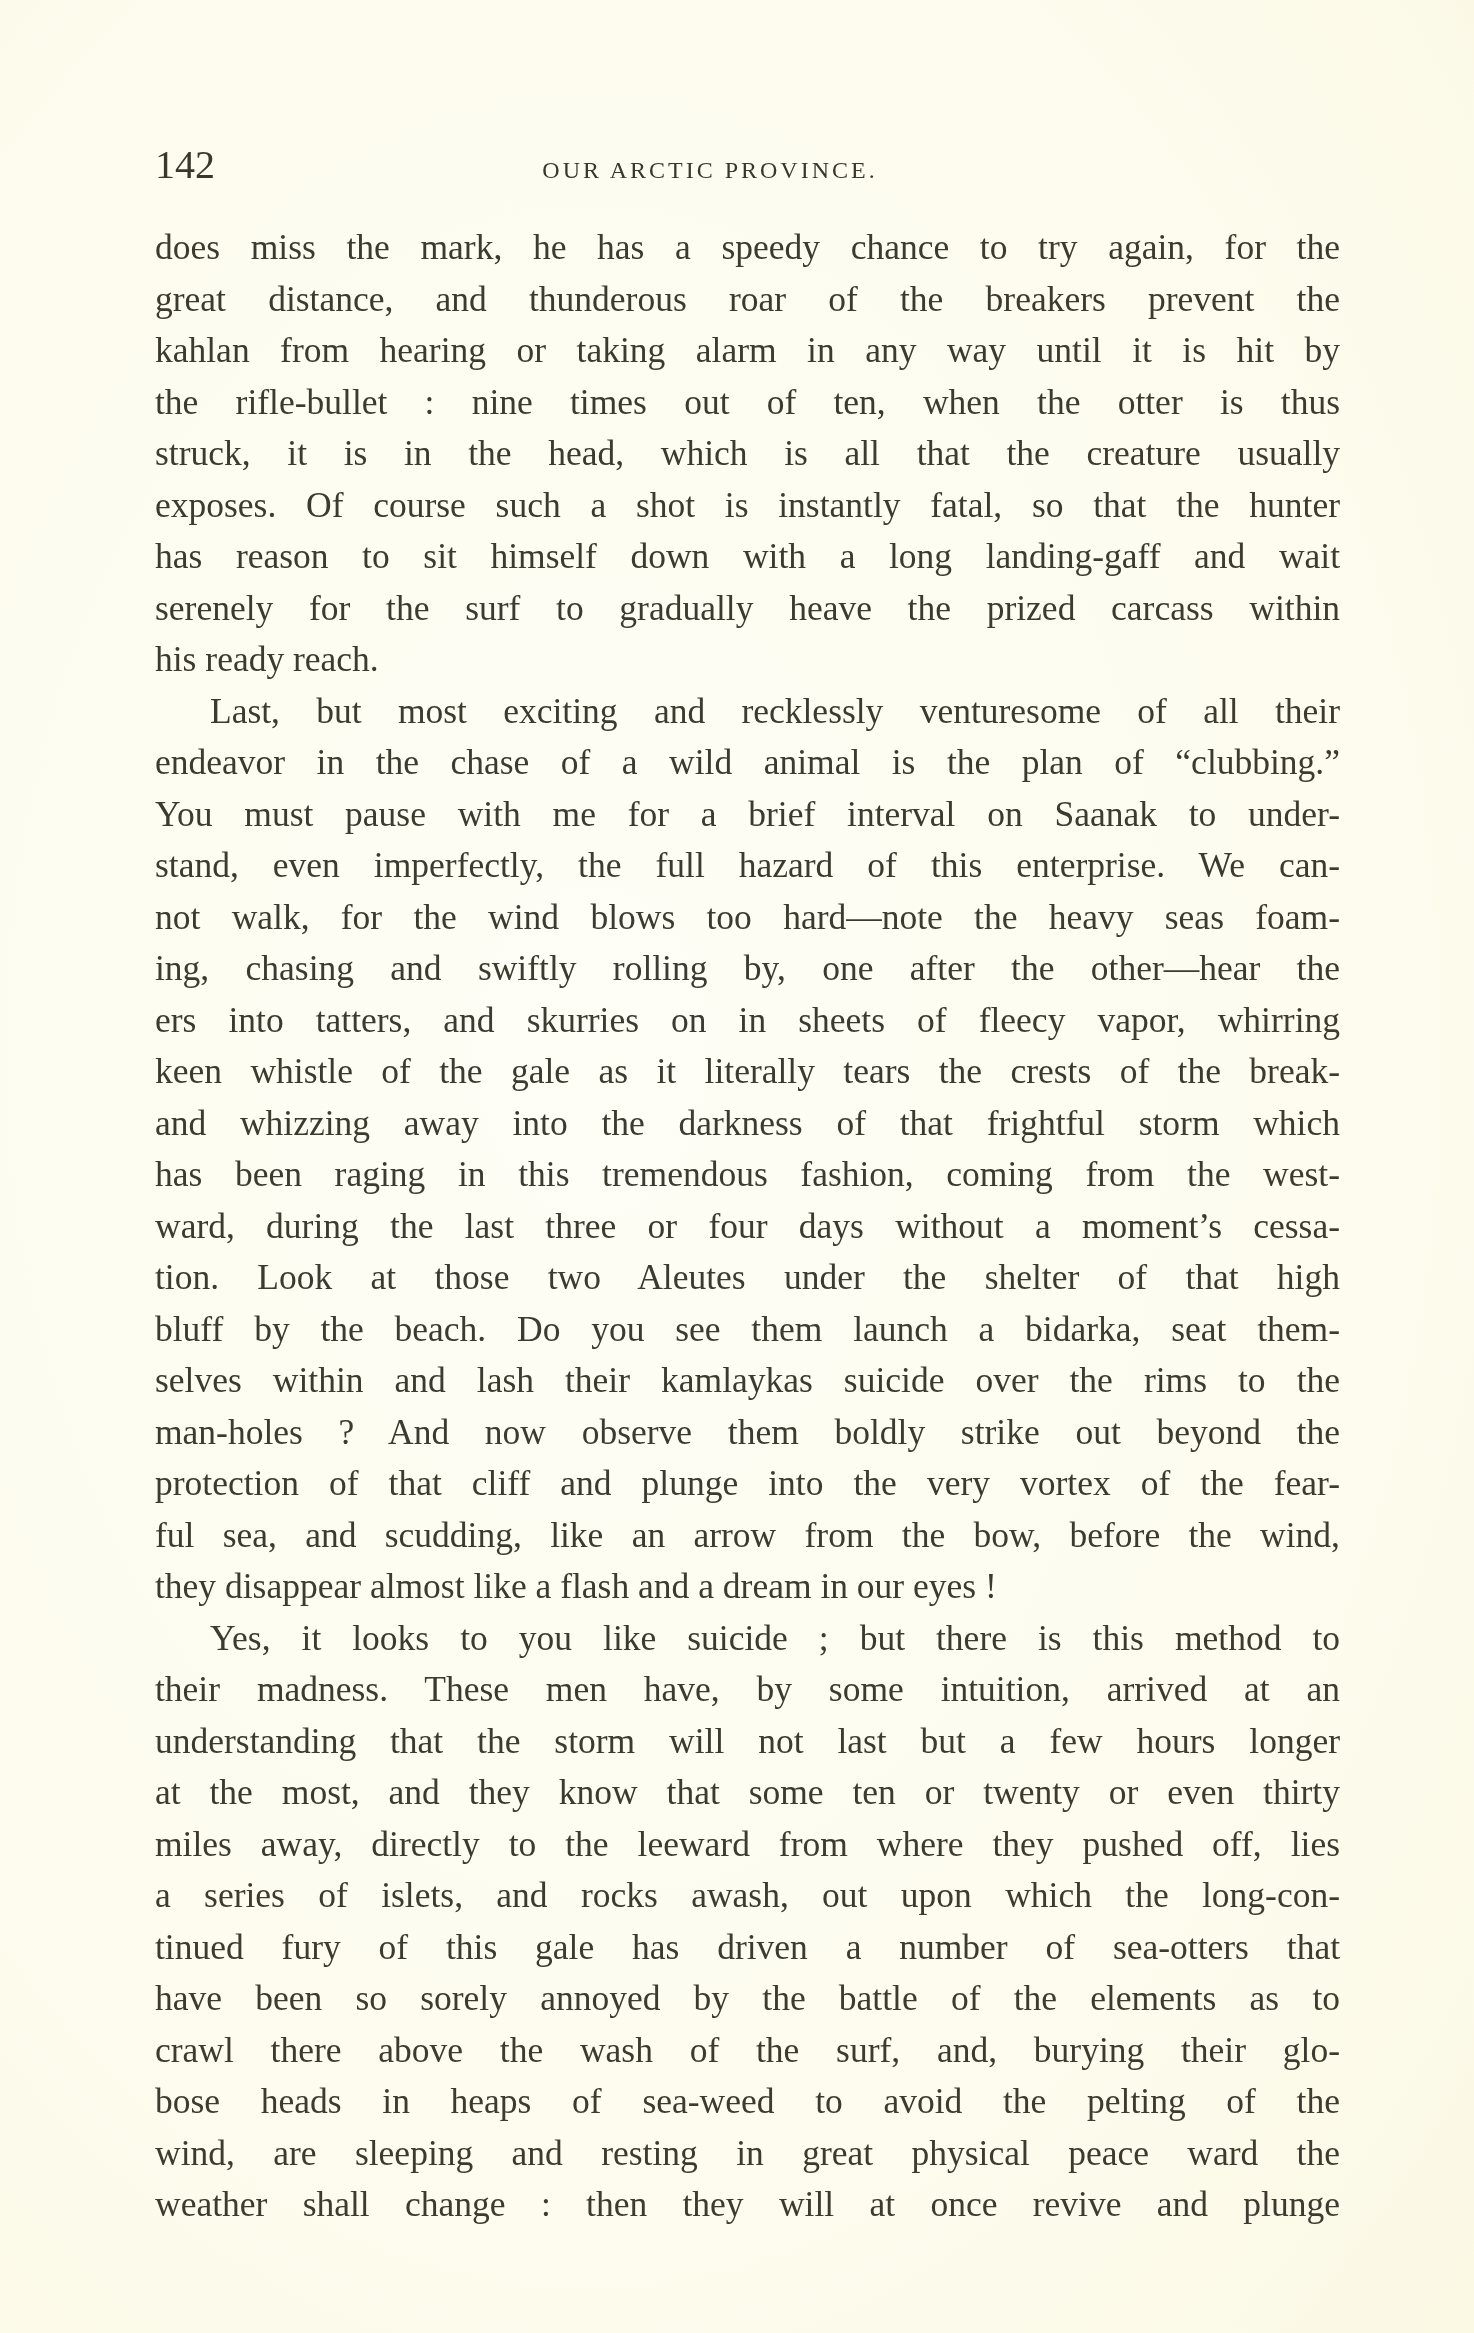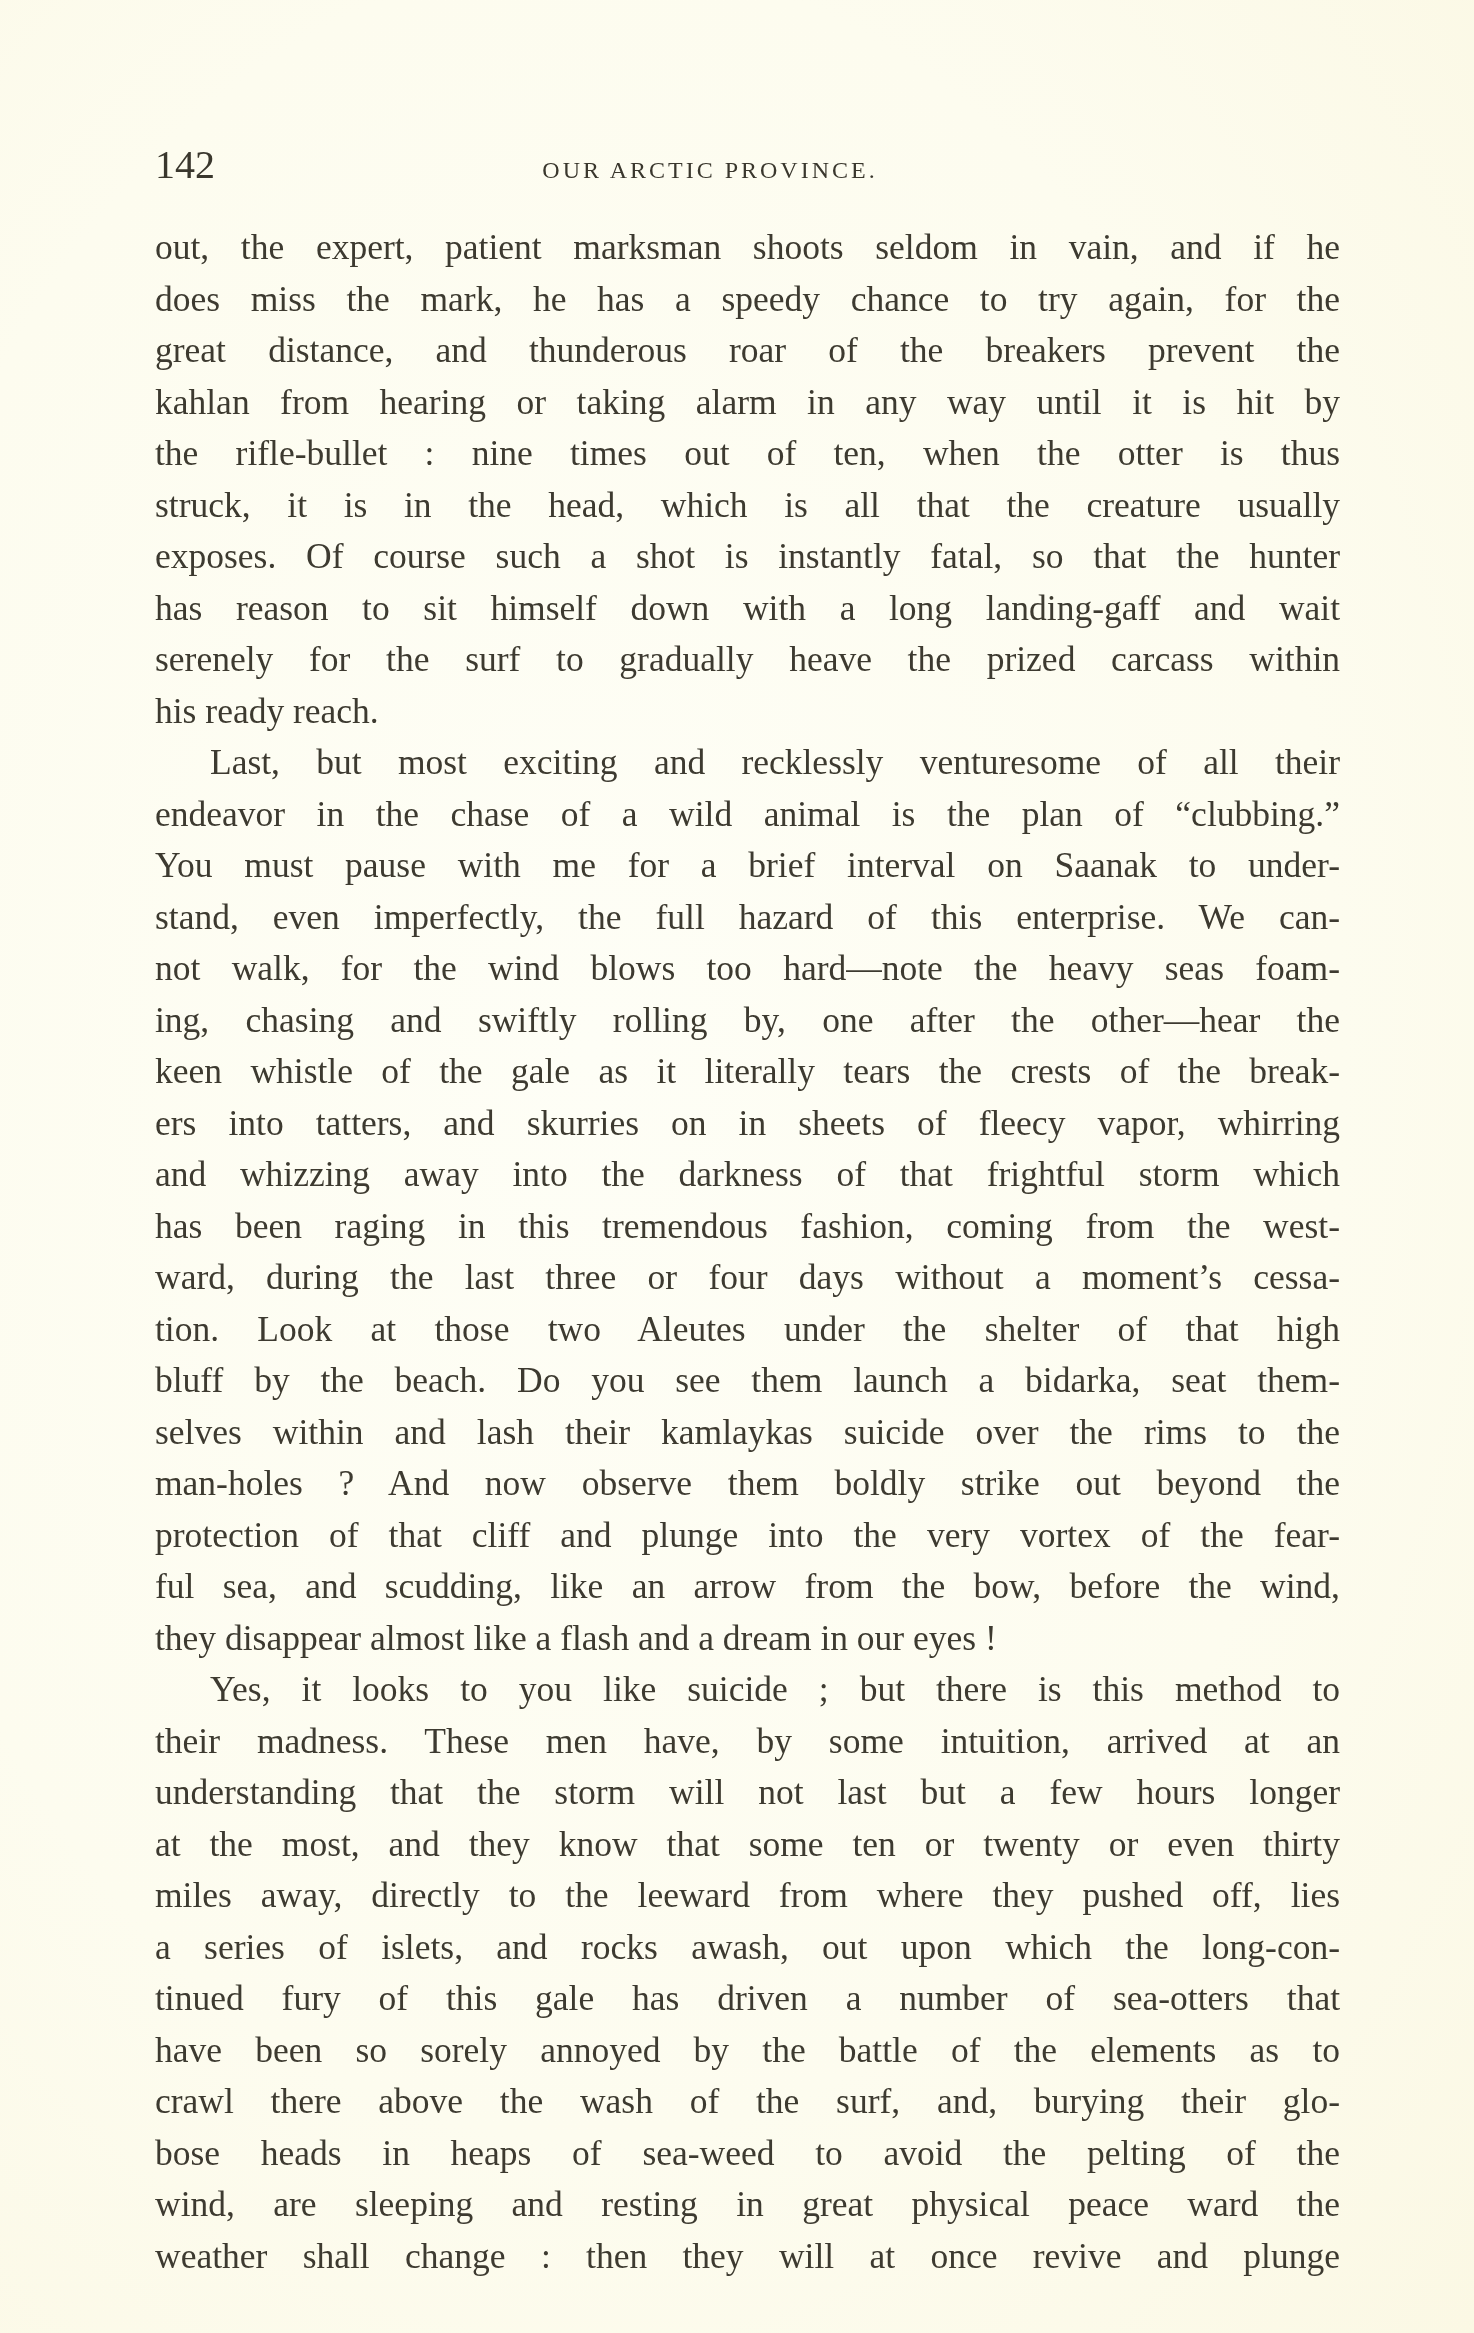--- a/index.html
+++ b/index.html
@@ -74,41 +74,40 @@
 
 <div class="page">
   <div class="running-head">
     <span class="page-number">142</span>
     <span class="running-title">OUR ARCTIC PROVINCE.</span>
   </div>
 
   <div class="body-text">
 
     <div>
-      <span class="line">out, the expert, patient marksman shoots seldom in vain, and if he</span>
       <span class="line">does miss the mark, he has a speedy chance to try again, for the</span>
       <span class="line">great distance, and thunderous roar of the breakers prevent the</span>
       <span class="line">kahlan from hearing or taking alarm in any way until it is hit by</span>
       <span class="line">the rifle-bullet : nine times out of ten, when the otter is thus</span>
       <span class="line">struck, it is in the head, which is all that the creature usually</span>
       <span class="line">exposes. Of course such a shot is instantly fatal, so that the hunter</span>
       <span class="line">has reason to sit himself down with a long landing-gaff and wait</span>
       <span class="line">serenely for the surf to gradually heave the prized carcass within</span>
       <span class="line last">his ready reach.</span>
     </div>
 
     <div>
       <span class="line indent">Last, but most exciting and recklessly venturesome of all their</span>
       <span class="line">endeavor in the chase of a wild animal is the plan of “clubbing.”</span>
       <span class="line">You must pause with me for a brief interval on Saanak to under-</span>
       <span class="line">stand, even imperfectly, the full hazard of this enterprise. We can-</span>
       <span class="line">not walk, for the wind blows too hard—note the heavy seas foam-</span>
       <span class="line">ing, chasing and swiftly rolling by, one after the other—hear the</span>
+      <span class="line">ers into tatters, and skurries on in sheets of fleecy vapor, whirring</span>
       <span class="line">keen whistle of the gale as it literally tears the crests of the break-</span>
-      <span class="line">ers into tatters, and skurries on in sheets of fleecy vapor, whirring</span>
       <span class="line">and whizzing away into the darkness of that frightful storm which</span>
       <span class="line">has been raging in this tremendous fashion, coming from the west-</span>
       <span class="line">ward, during the last three or four days without a moment’s cessa-</span>
       <span class="line">tion. Look at those two Aleutes under the shelter of that high</span>
       <span class="line">bluff by the beach. Do you see them launch a bidarka, seat them-</span>
       <span class="line">selves within and lash their kamlaykas suicide over the rims to the</span>
       <span class="line">man-holes ? And now observe them boldly strike out beyond the</span>
       <span class="line">protection of that cliff and plunge into the very vortex of the fear-</span>
       <span class="line">ful sea, and scudding, like an arrow from the bow, before the wind,</span>
       <span class="line last">they disappear almost like a flash and a dream in our eyes !</span>

